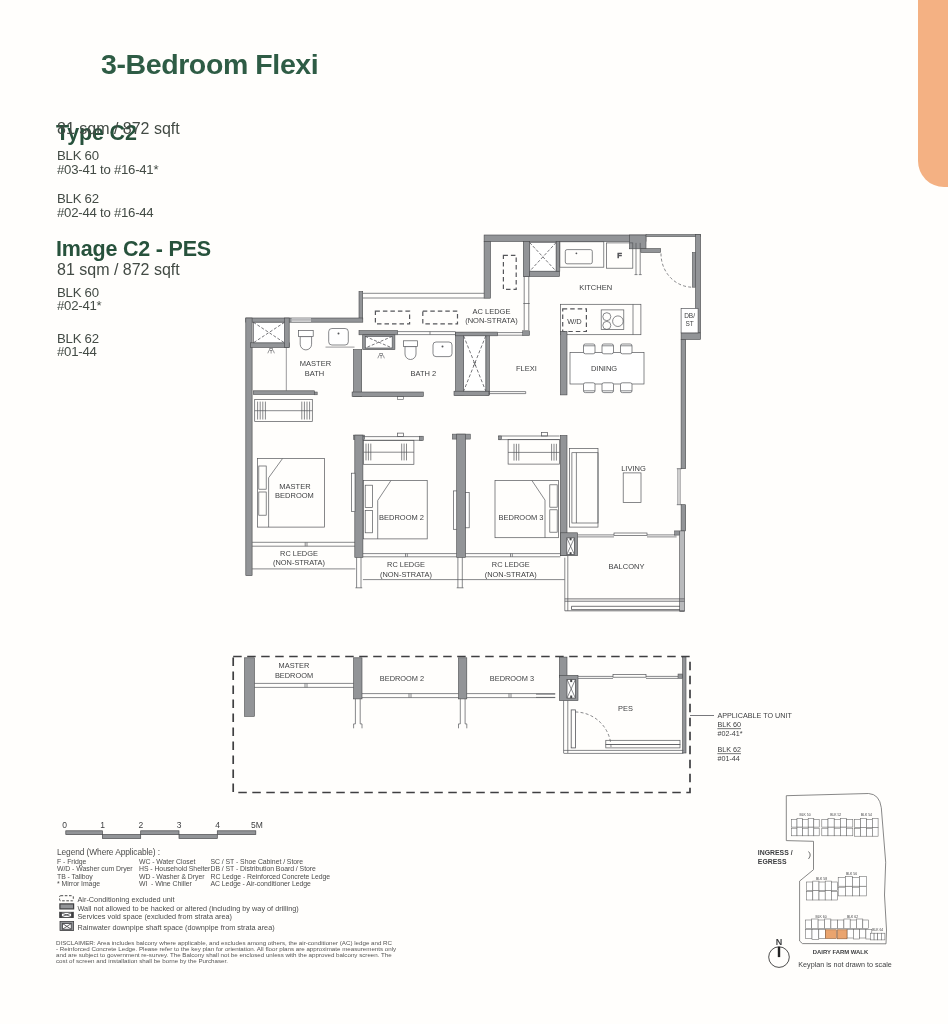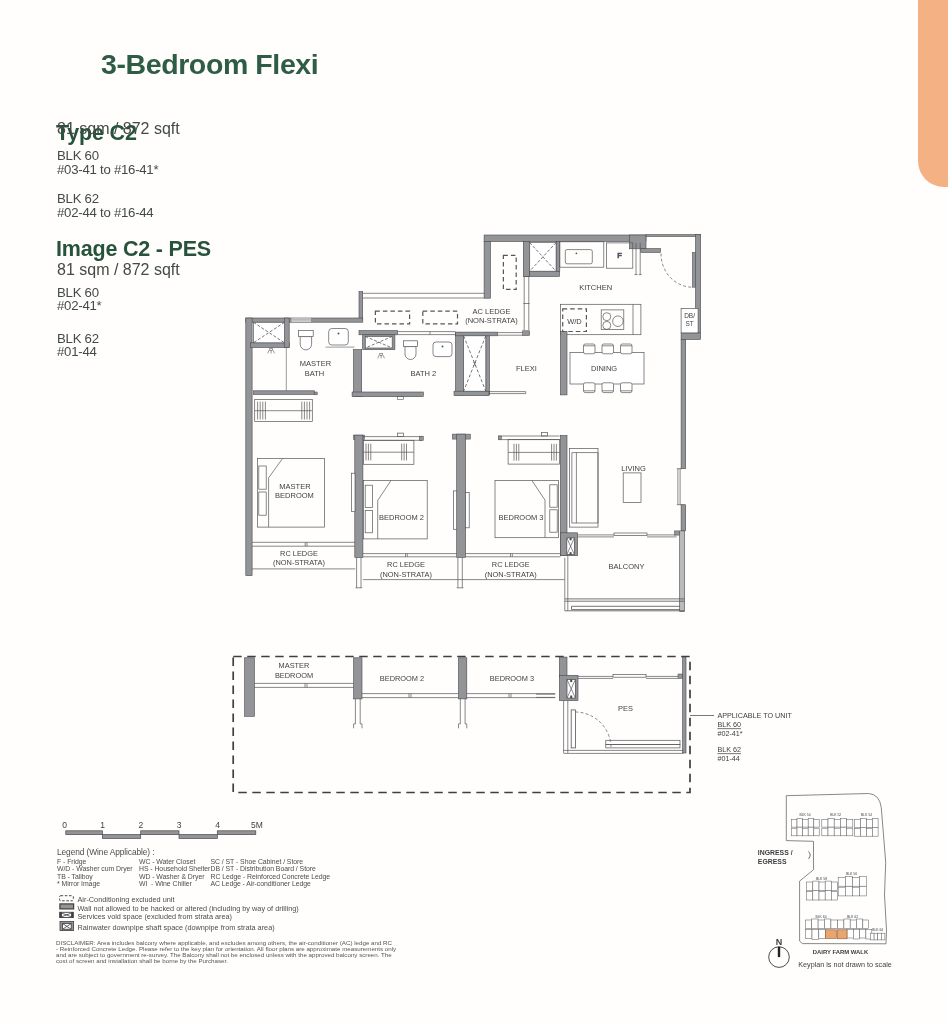--- a/index.html
+++ b/index.html
@@ -617,21 +617,21 @@
 <g fill="#929497" stroke="#47484a" stroke-width="0.7">
 <rect x="65.8" y="830.8" width="36.6" height="3.8"></rect>
 <rect x="102.4" y="834.6" width="38.3" height="3.8"></rect>
 <rect x="140.7" y="830.8" width="38.3" height="3.8"></rect>
 <rect x="179" y="834.6" width="38.3" height="3.8"></rect>
 <rect x="217.3" y="830.8" width="38.5" height="3.8"></rect>
 </g>
 </g>
 </svg>
 
-<div class="abs lg" style="left:57px;top:847.3px;font-size:8.4px;letter-spacing:-0.1px;">Legend (Wine Applicable) :</div>
+<div class="abs lg" style="left:57px;top:847.3px;font-size:8.4px;letter-spacing:-0.1px;">Legend (Where Applicable) :</div>
 
 <div class="abs lg" style="left:57px;top:857.5px;font-size:6.9px;line-height:7.55px;letter-spacing:-0.05px;">F - Fridge<br>W/D - Washer cum Dryer<br>TB - Tallboy<br>* Mirror Image</div>
 
 <div class="abs lg" style="left:139px;top:857.5px;font-size:6.9px;line-height:7.55px;letter-spacing:-0.05px;">WC - Water Closet<br>HS - Household Shelter<br>WD - Washer &amp; Dryer<br>WI&nbsp; - Wine Chiller</div>
 
 <div class="abs lg" style="left:210.5px;top:857.5px;font-size:6.9px;line-height:7.55px;letter-spacing:-0.05px;">SC / ST - Shoe Cabinet / Store<br>DB / ST - Distribution Board / Store<br>RC Ledge - Reinforced Concrete Ledge<br>AC Ledge - Air-conditioner Ledge</div>
 <svg class="abs" style="left:55px;top:893px;" width="30" height="42" viewBox="55 893 30 42">
 
 <rect x="59.6" y="895.7" width="13.7" height="5.1" rx="1" fill="none" stroke="#4c4c4c" stroke-width="1" stroke-dasharray="2.6,1.6"></rect>
 

